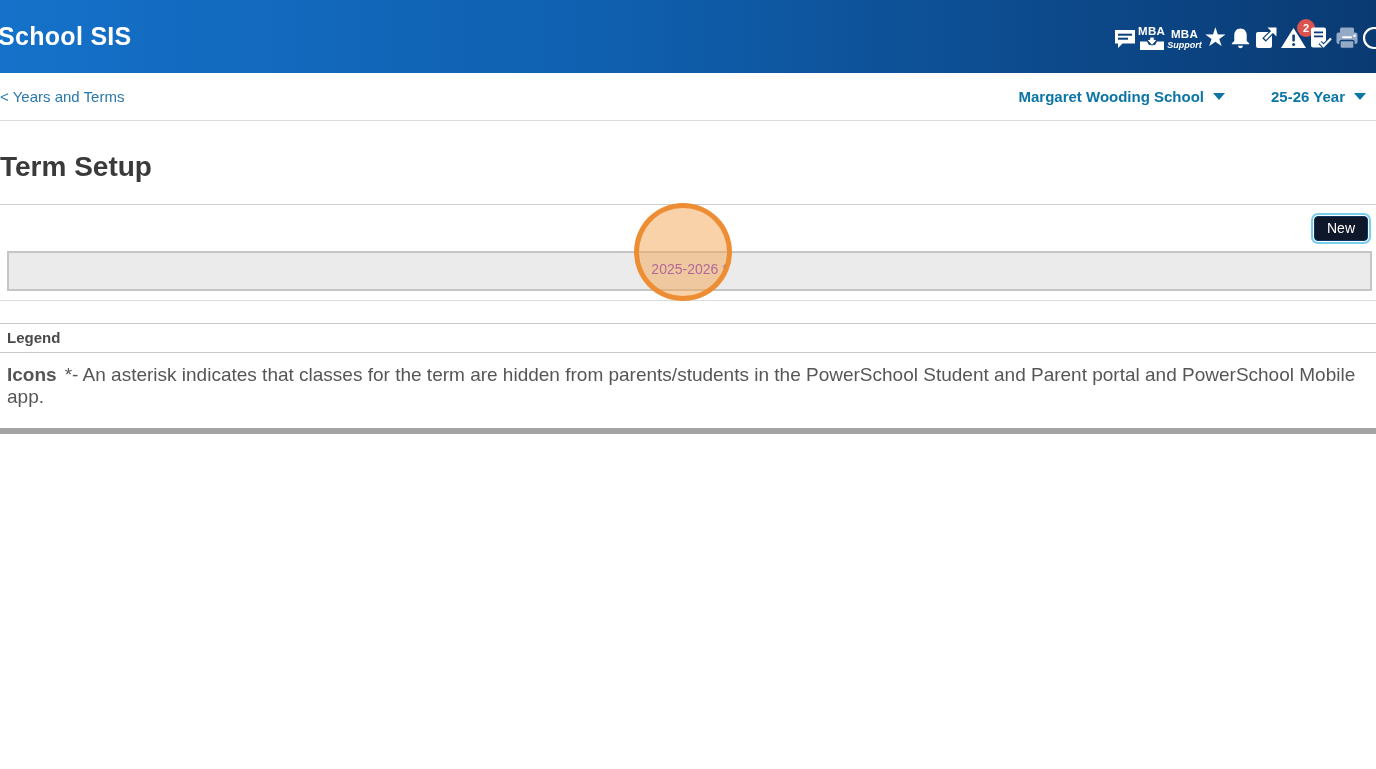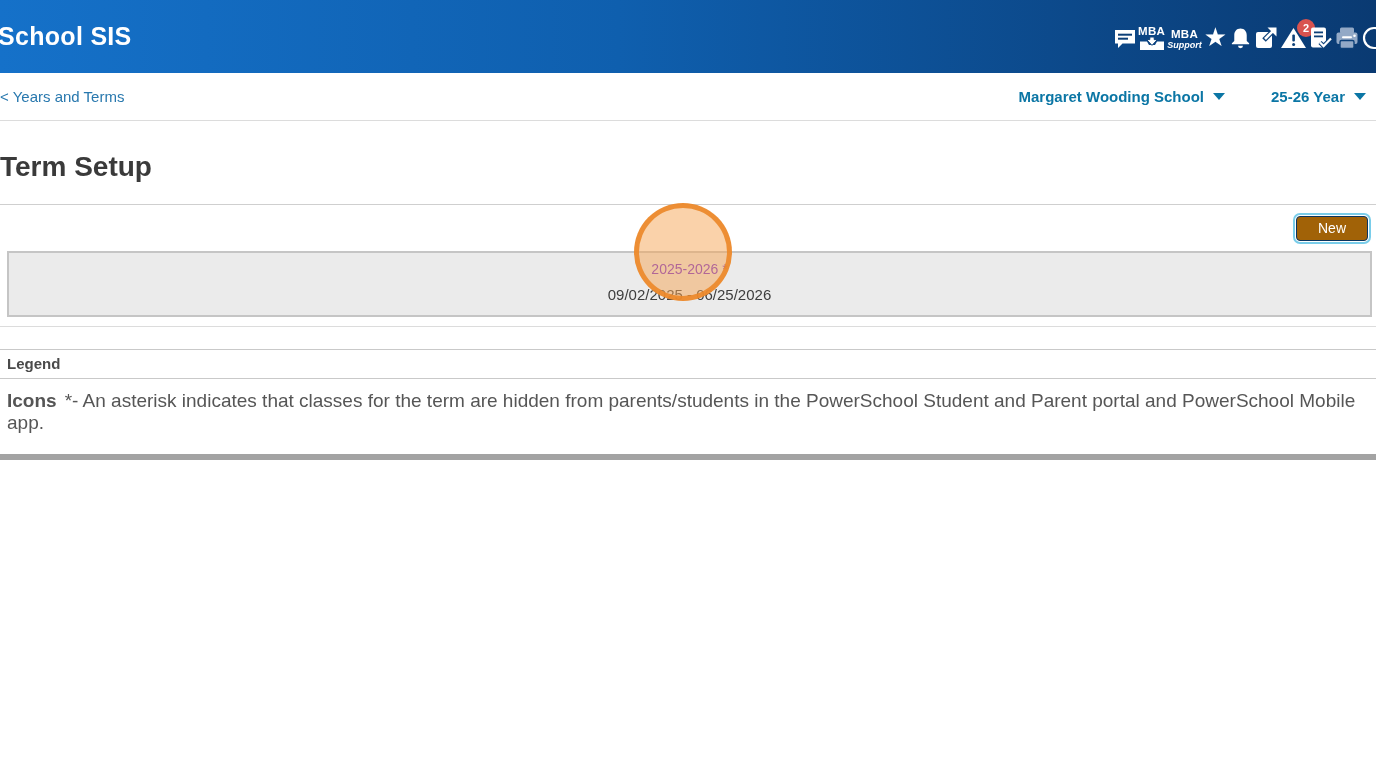--- a/index.html
+++ b/index.html
@@ -66,24 +66,24 @@
   }
 
   
   .title-section { padding:30px 0 21px 0; border-bottom:1px solid #cfcfcf; }
   .page-title { margin:0; font-size:28px; font-weight:bold; color:#3a3a3a; }
 
   
   .actions-row { height:46px; position:relative; }
   .btn-new {
     position:absolute; right:8px; top:11px;
-    background:#a16207; color:#fff;
+    background:#0f172a; color:#fff;
     border:1px solid #0b3560; border-radius:4px;
     font-family:inherit; font-size:14px;
-    padding:3px 21px 4px;
+    padding:3px 12px 4px;
     outline:2px solid #79cdea; outline-offset:1px;
     cursor:pointer;
   }
 
   
   .term-row {
     margin:0 4px 0 7px;
     border:2px solid #c5c5c5;
     background:#ebebeb;
     text-align:center;
@@ -222,21 +222,20 @@
 </div>
 
 <div class="actions-row">
   <button class="btn-new">New</button>
 </div>
 
 <div class="term-row">
   <div>
     <a class="term-name">2025-2026 *</a>
   </div>
-  <div class="term-dates">09/02/2025 - 06/25/2026</div>
 </div>
 <div class="after-row-line"></div>
 
 <div class="legend-heading">Legend</div>
 <div class="legend-body">
   <b>Icons</b><span>*- An asterisk indicates that classes for the term are hidden from parents/students in the PowerSchool Student and Parent portal and PowerSchool Mobile app.</span>
 </div>
 
 <div class="click-circle"></div>
 

